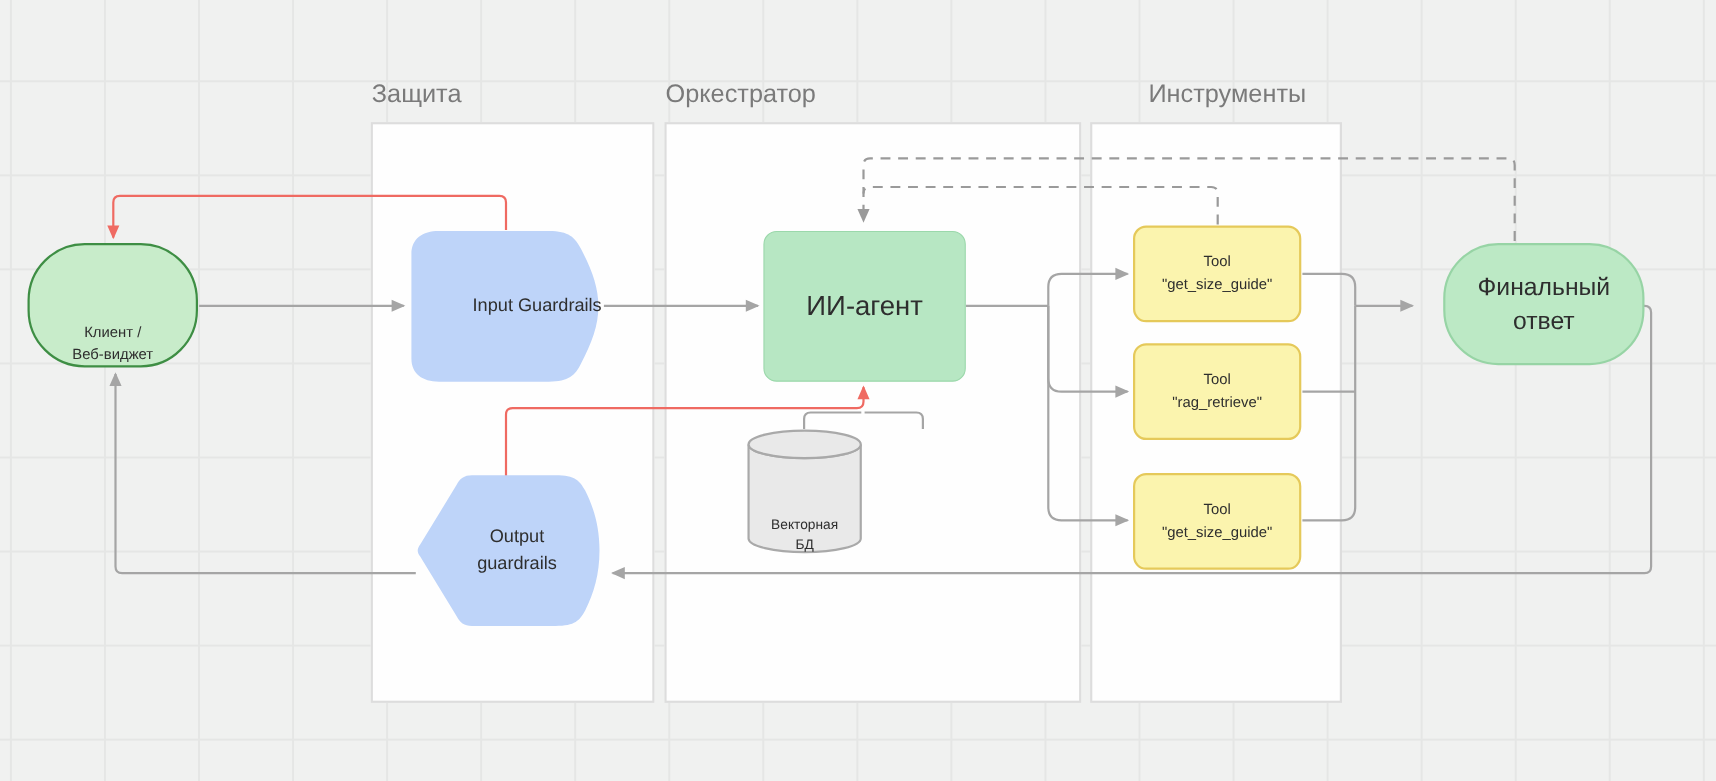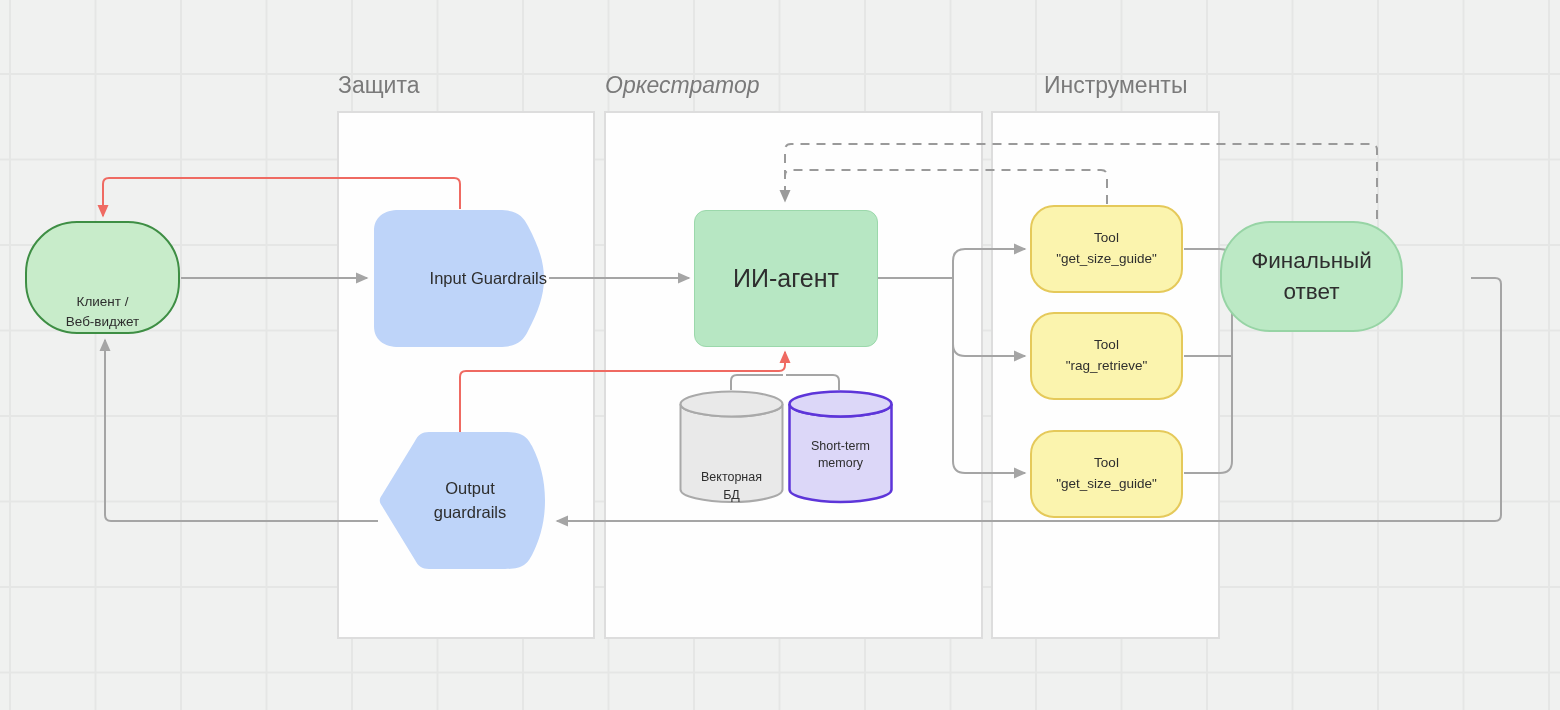--- a/index.html
+++ b/index.html
@@ -22,21 +22,21 @@
   }
   .panel-protection   { left: 337px; width: 258px; }
   .panel-orchestrator { left: 604px; width: 379px; }
   .panel-tools        { left: 991px; width: 229px; }
 
   .panel-title {
     position: absolute; top: 72px; font-size: 23px; color: #7a7a7a;
     white-space: nowrap;
   }
   .title-protection   { left: 338px; }
-  .title-orchestrator { left: 605px; font-style: italic; }
+  .title-orchestrator { left: 605px; }
   .title-tools        { left: 1044px; }
 
   .connectors { position: absolute; left: 0; top: 0; width: 1560px; height: 710px; }
 
   .node {
     position: absolute; display: flex; align-items: center; justify-content: center;
     text-align: center; color: #2e2e2e;
   }
   .node .lbl { position: relative; z-index: 2; }
   .shape-svg { position: absolute; left: 0; top: 0; width: 100%; height: 100%; z-index: 1; }
@@ -56,29 +56,29 @@
     font-size: 25px;
   }
 
   .node-cyl { top: 390px; width: 105px; height: 114px; font-size: 12.5px; line-height: 1.4; }
   .node-cyl .lbl { padding-top: 16px; }
   .node-vector-db { left: 679px; align-items: flex-end; }
   .node-stm       { left: 788px; }
 
   .node-tool {
     left: 1030px; width: 153px; height: 88px;
-    background: #fbf4ae; border: 2px solid #e5c95a; border-radius: 24px;
+    background: #fbf4ae; border: 2px solid #e5c95a; border-radius: 12px;
     font-size: 13.5px; line-height: 1.55;
   }
   .node-tool-1 { top: 205px; }
   .node-tool-2 { top: 312px; }
   .node-tool-3 { top: 430px; }
 
   .node-final {
-    left: 1220px; top: 221px; width: 183px; height: 111px;
+    left: 1312px; top: 221px; width: 183px; height: 111px;
     background: #bce9c5; border: 2px solid #97d4a5; border-radius: 50px;
     font-size: 22.5px; line-height: 1.35;
   }
 </style>
 </head>
 <body>
 
 <div class="canvas">
 
   <div class="panel panel-protection"></div>
@@ -152,30 +152,20 @@
     <svg class="shape-svg" viewBox="0 0 105 114">
       <path d="M1.5,14 L1.5,99.5 A51,12.5 0 0 0 103.5,99.5 L103.5,14 A51,12.5 0 0 1 1.5,14 Z" fill="#e9e9e9" stroke="#a9a9a9" stroke-width="2"></path>
       <ellipse cx="52.5" cy="14" rx="51" ry="12.5" fill="#e9e9e9" stroke="#a9a9a9" stroke-width="2"></ellipse>
     </svg>
     <div class="lbl">
       <div>Векторная</div>
       <div>БД</div>
     </div>
   </div>
 
-  <div class="node node-cyl node-stm">
-    <svg class="shape-svg" viewBox="0 0 105 114">
-      <path d="M1.5,14 L1.5,99.5 A51,12.5 0 0 0 103.5,99.5 L103.5,14 A51,12.5 0 0 1 1.5,14 Z" fill="#dcd7f8" stroke="#5d35d9" stroke-width="2.5"></path>
-      <ellipse cx="52.5" cy="14" rx="51" ry="12.5" fill="#dcd7f8" stroke="#5d35d9" stroke-width="2.5"></ellipse>
-    </svg>
-    <div class="lbl">
-      <div>Short-term</div>
-      <div>memory</div>
-    </div>
-  </div>
 
   <div class="node node-tool node-tool-1">
     <div class="lbl">
       <div>Tool</div>
       <div>"get_size_guide"</div>
     </div>
   </div>
 
   <div class="node node-tool node-tool-2">
     <div class="lbl">

